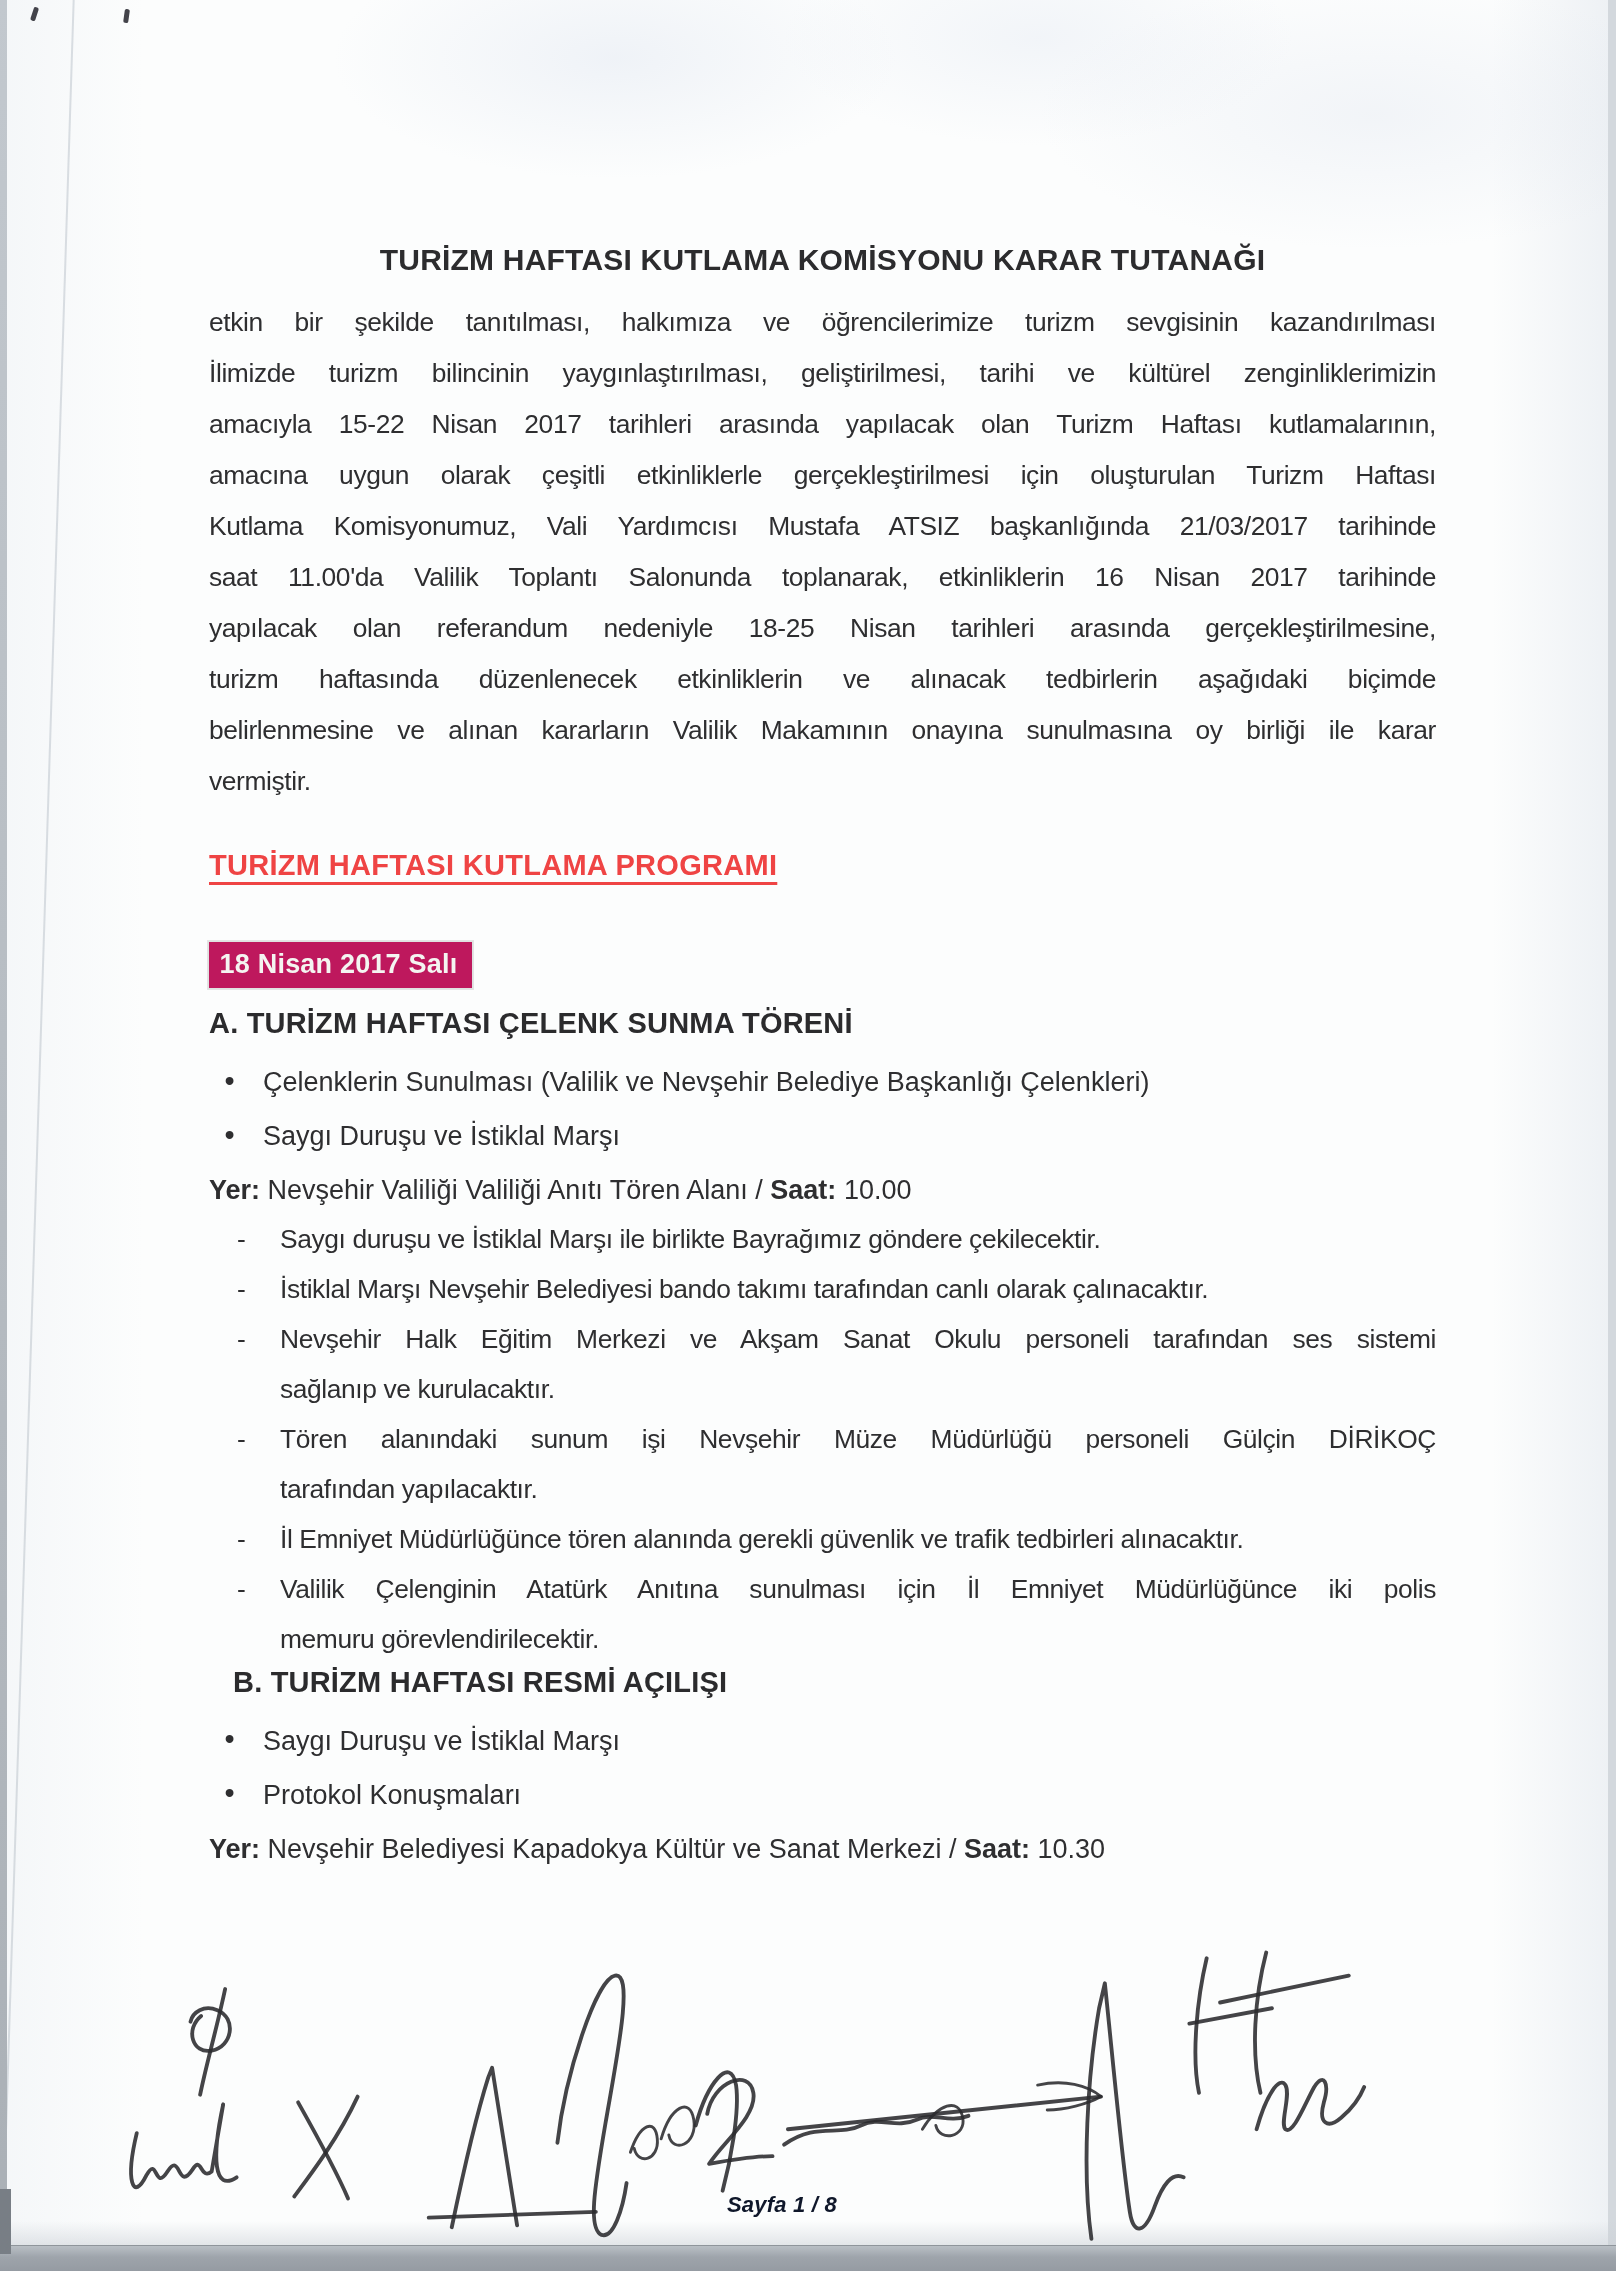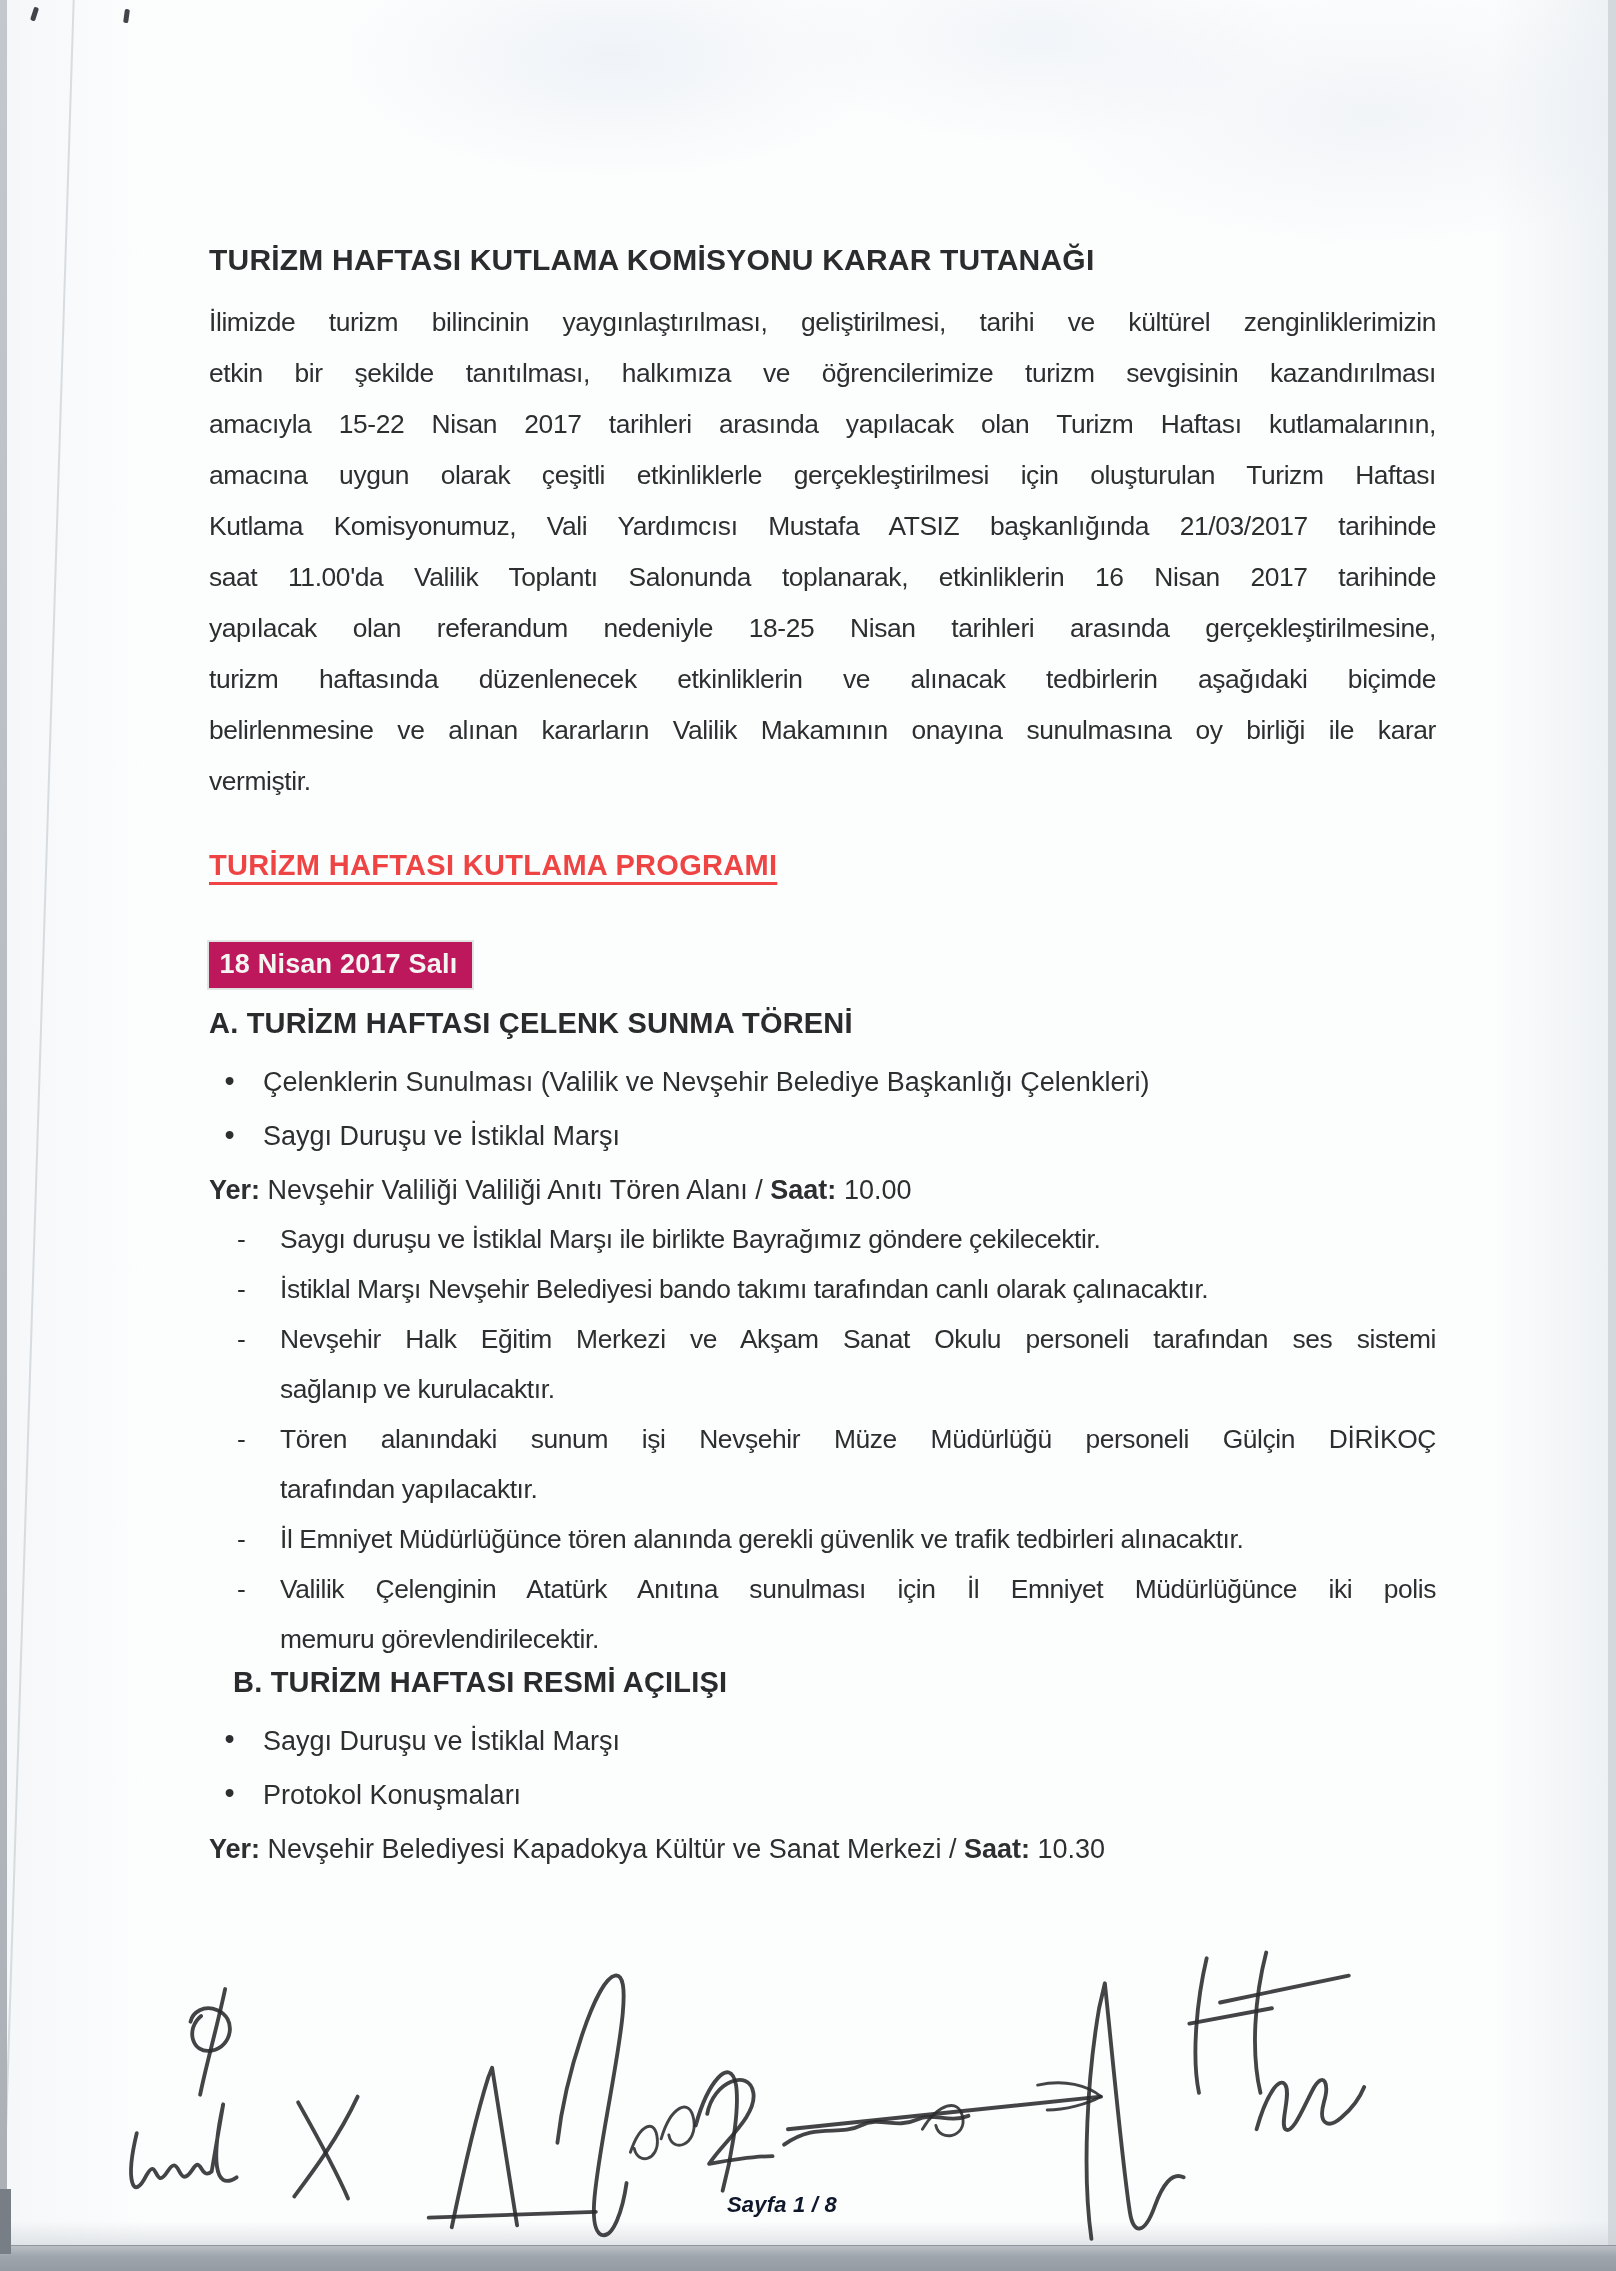--- a/index.html
+++ b/index.html
@@ -27,21 +27,21 @@
       background:linear-gradient(180deg,#b9bfc5 0%,#9ea4ab 45%,#959ba2 100%); }
   .scan-corner-dark{ position:absolute; left:0; bottom:17.3px; width:10.6px; height:65px; background:#787e85; }
   .scan-fold-line  { position:absolute; left:73px; top:-9.6px; width:1.9px; height:2306px;
       background:rgba(172,180,190,0.42); transform:rotate(1.82deg); transform-origin:top left; }
   .speck { position:absolute; width:4.8px; height:14.4px; background:#43434a; border-radius:1.9px; }
   .speck1 { left:32px; top:6.7px;  transform:rotate(18deg); }
   .speck2 { left:124px; top:8.6px; transform:rotate(8deg); }
 
   .content { position:absolute; left:209px; top:0; width:1227px; }
 
-  .title    { margin-top:242px; text-align:left; font-size:30px; line-height:35px;
+  .title    { margin-top:242px; text-align:center; font-size:30px; line-height:35px;
               font-weight:700; letter-spacing:0.2px; color:#2c2c2e; }
   .subtitle { margin-top:16.3px; text-align:center; font-size:28px; line-height:33px; font-weight:400; }
 
   .intro { margin-top:20px; }
   .intro .line { font-size:26.4px; letter-spacing:-0.4px; line-height:51px; height:51px;
                  overflow:hidden; }
   .line.j { text-align:justify; text-align-last:justify; text-justify:inter-word; }
   .line.l { text-align:left; text-align-last:left; }
 
   .program-heading { margin-top:42px; font-size:29px; line-height:33px; font-weight:700;
@@ -85,22 +85,22 @@
   <div class="scan-tinge"></div>
   <div class="scan-fold-line"></div>
   <div class="speck speck1"></div>
   <div class="speck speck2"></div>
 
   <div class="content">
 
     <div class="title">TURİZM HAFTASI KUTLAMA KOMİSYONU KARAR TUTANAĞI</div>
 
     <div class="intro">
+      <div class="line j">etkin bir şekilde tanıtılması, halkımıza ve öğrencilerimize turizm sevgisinin kazandırılması</div>
       <div class="line j">İlimizde turizm bilincinin yaygınlaştırılması, geliştirilmesi, tarihi ve kültürel zenginliklerimizin</div>
-      <div class="line j">etkin bir şekilde tanıtılması, halkımıza ve öğrencilerimize turizm sevgisinin kazandırılması</div>
       <div class="line j">amacıyla 15-22 Nisan 2017 tarihleri arasında yapılacak olan Turizm Haftası kutlamalarının,</div>
       <div class="line j">amacına uygun olarak çeşitli etkinliklerle gerçekleştirilmesi için oluşturulan Turizm Haftası</div>
       <div class="line j">Kutlama Komisyonumuz, Vali Yardımcısı Mustafa ATSIZ başkanlığında 21/03/2017 tarihinde</div>
       <div class="line j">saat 11.00'da Valilik Toplantı Salonunda toplanarak, etkinliklerin 16 Nisan 2017 tarihinde</div>
       <div class="line j">yapılacak olan referandum nedeniyle 18-25 Nisan tarihleri arasında gerçekleştirilmesine,</div>
       <div class="line j">turizm haftasında düzenlenecek etkinliklerin ve alınacak tedbirlerin aşağıdaki biçimde</div>
       <div class="line j">belirlenmesine ve alınan kararların Valilik Makamının onayına sunulmasına oy birliği ile karar</div>
       <div class="line l">vermiştir.</div>
     </div>
 

